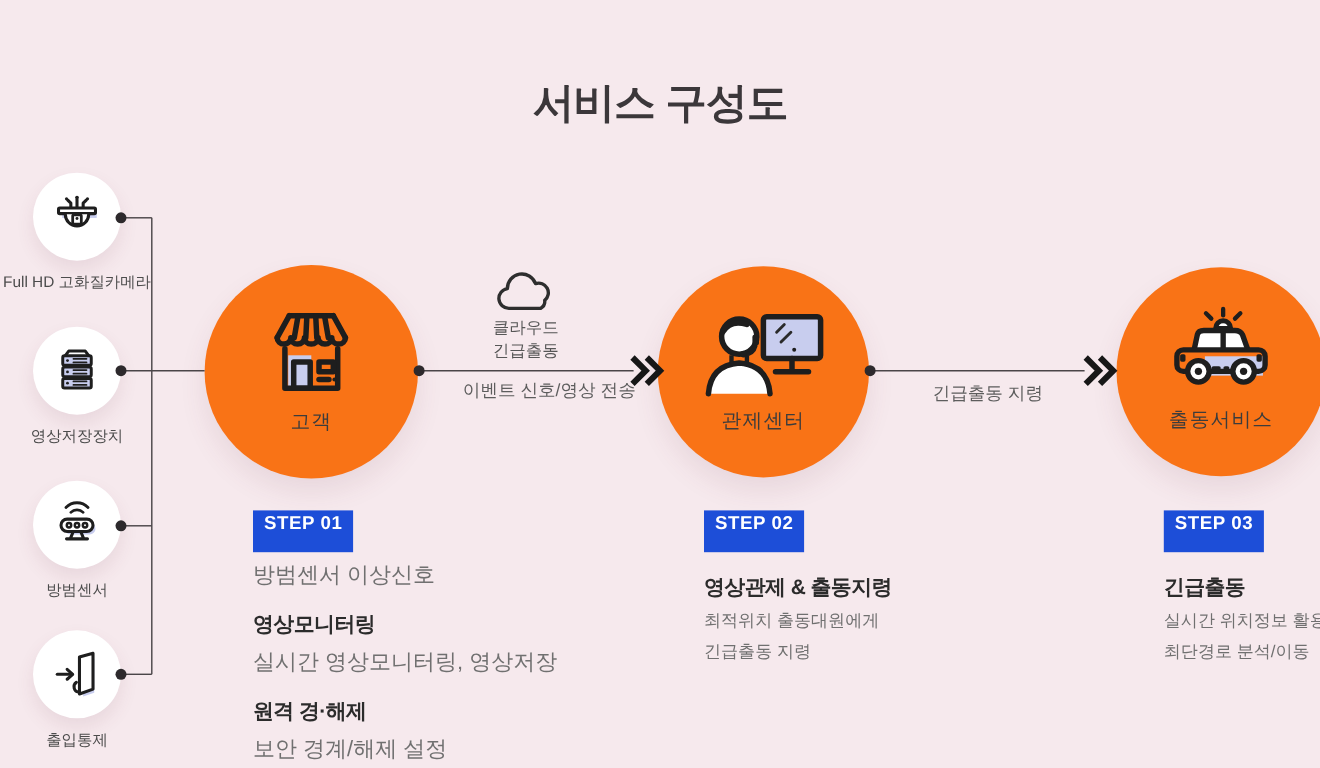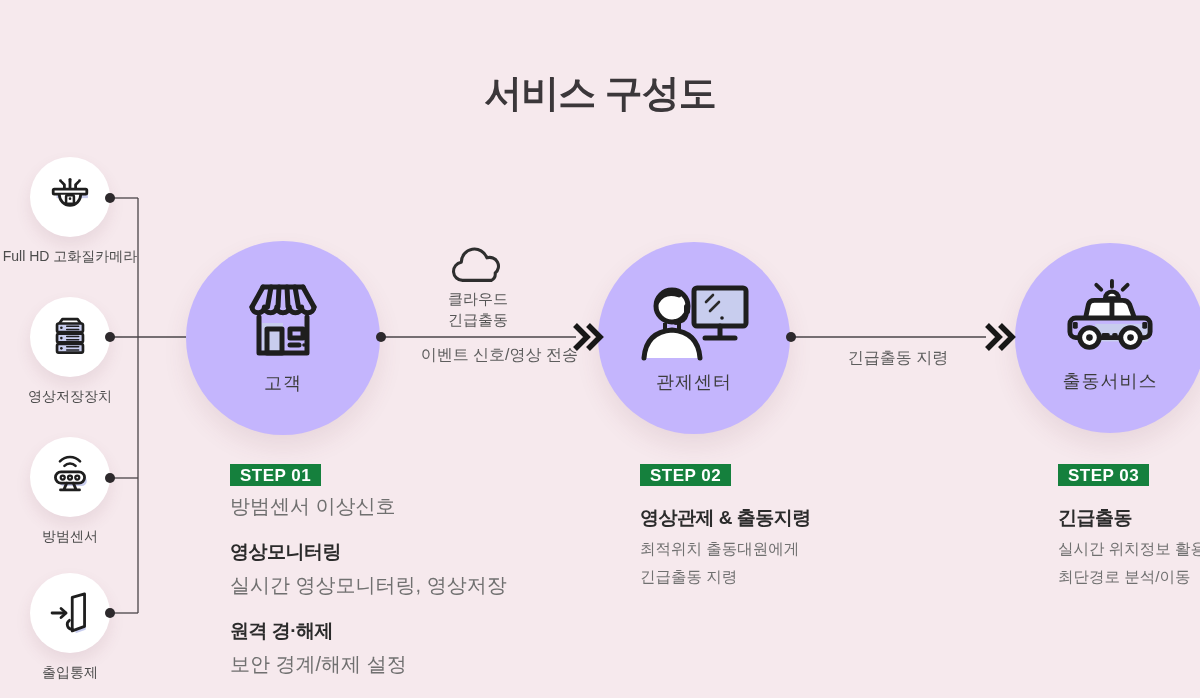--- a/index.html
+++ b/index.html
@@ -18,44 +18,44 @@
   .device{position:absolute;width:140px;text-align:center;}
   .device .circle{
     width:80px;height:80px;margin:0 auto;border-radius:50%;background:#fff;
     box-shadow:0 8px 16px rgba(120,60,80,0.10);
     display:flex;align-items:center;justify-content:center;
   }
   .device .dlabel{margin-top:11px;font-size:14px;color:#4c4c4c;white-space:nowrap;}
   .d1{left:0;top:157px;} .d2{left:0;top:297px;} .d3{left:0;top:437px;} .d4{left:0;top:573px;}
   
   .node{
-    position:absolute;border-radius:50%;background:#c4b5fd;z-index:2;
+    position:absolute;border-radius:50%;background:#f97316;z-index:2;
     box-shadow:0 12px 24px rgba(120,60,80,0.10);
     display:flex;flex-direction:column;align-items:center;
   }
   .n1{left:186px;top:241px;width:194px;height:194px;}
   .n2{left:598px;top:242px;width:192px;height:192px;}
   .n3{left:1015px;top:243px;width:190px;height:190px;}
   .node .nicon{margin-top:32px;}
   .node .nlabel{position:absolute;bottom:40px;width:100%;text-align:center;
     font-size:18px;color:#3c3c3c;letter-spacing:1px;}
   
   .cloud-block{position:absolute;left:413px;top:246px;width:130px;text-align:center;z-index:3;}
   .cloud-block .cl{font-size:15px;color:#565656;line-height:21px;}
   
   .link-label{position:absolute;font-size:16px;color:#5d5d5d;text-align:center;z-index:3;}
   .l1{left:398px;top:345px;width:180px;text-align:right;}
   .l2{left:823px;top:348px;width:150px;}
   
   .step{position:absolute;width:320px;}
   .s1{left:230px;top:464px;} .s2{left:640px;top:464px;} .s3{left:1058px;top:464px;}
   .badge{
-    display:inline-block;background:#15803d;color:#fff;
+    display:inline-block;background:#1d4ed8;color:#fff;
     font-size:17px;font-weight:bold;letter-spacing:0.5px;
-    padding:2px 10px 0 10px;
+    padding:2px 10px 16px 10px;
   }
   .item-title{margin-top:19px;font-size:19px;font-weight:bold;color:#2b2b2b;
     letter-spacing:-0.5px;white-space:nowrap;}
   .item-desc{margin-top:7px;font-size:20px;color:#707070;white-space:nowrap;}
   .item-desc-lines{margin-top:4px;font-size:15.5px;color:#707070;line-height:28px;white-space:nowrap;}
   
   svg.icon{display:block;}
 </style>
 </head>
 <body>

